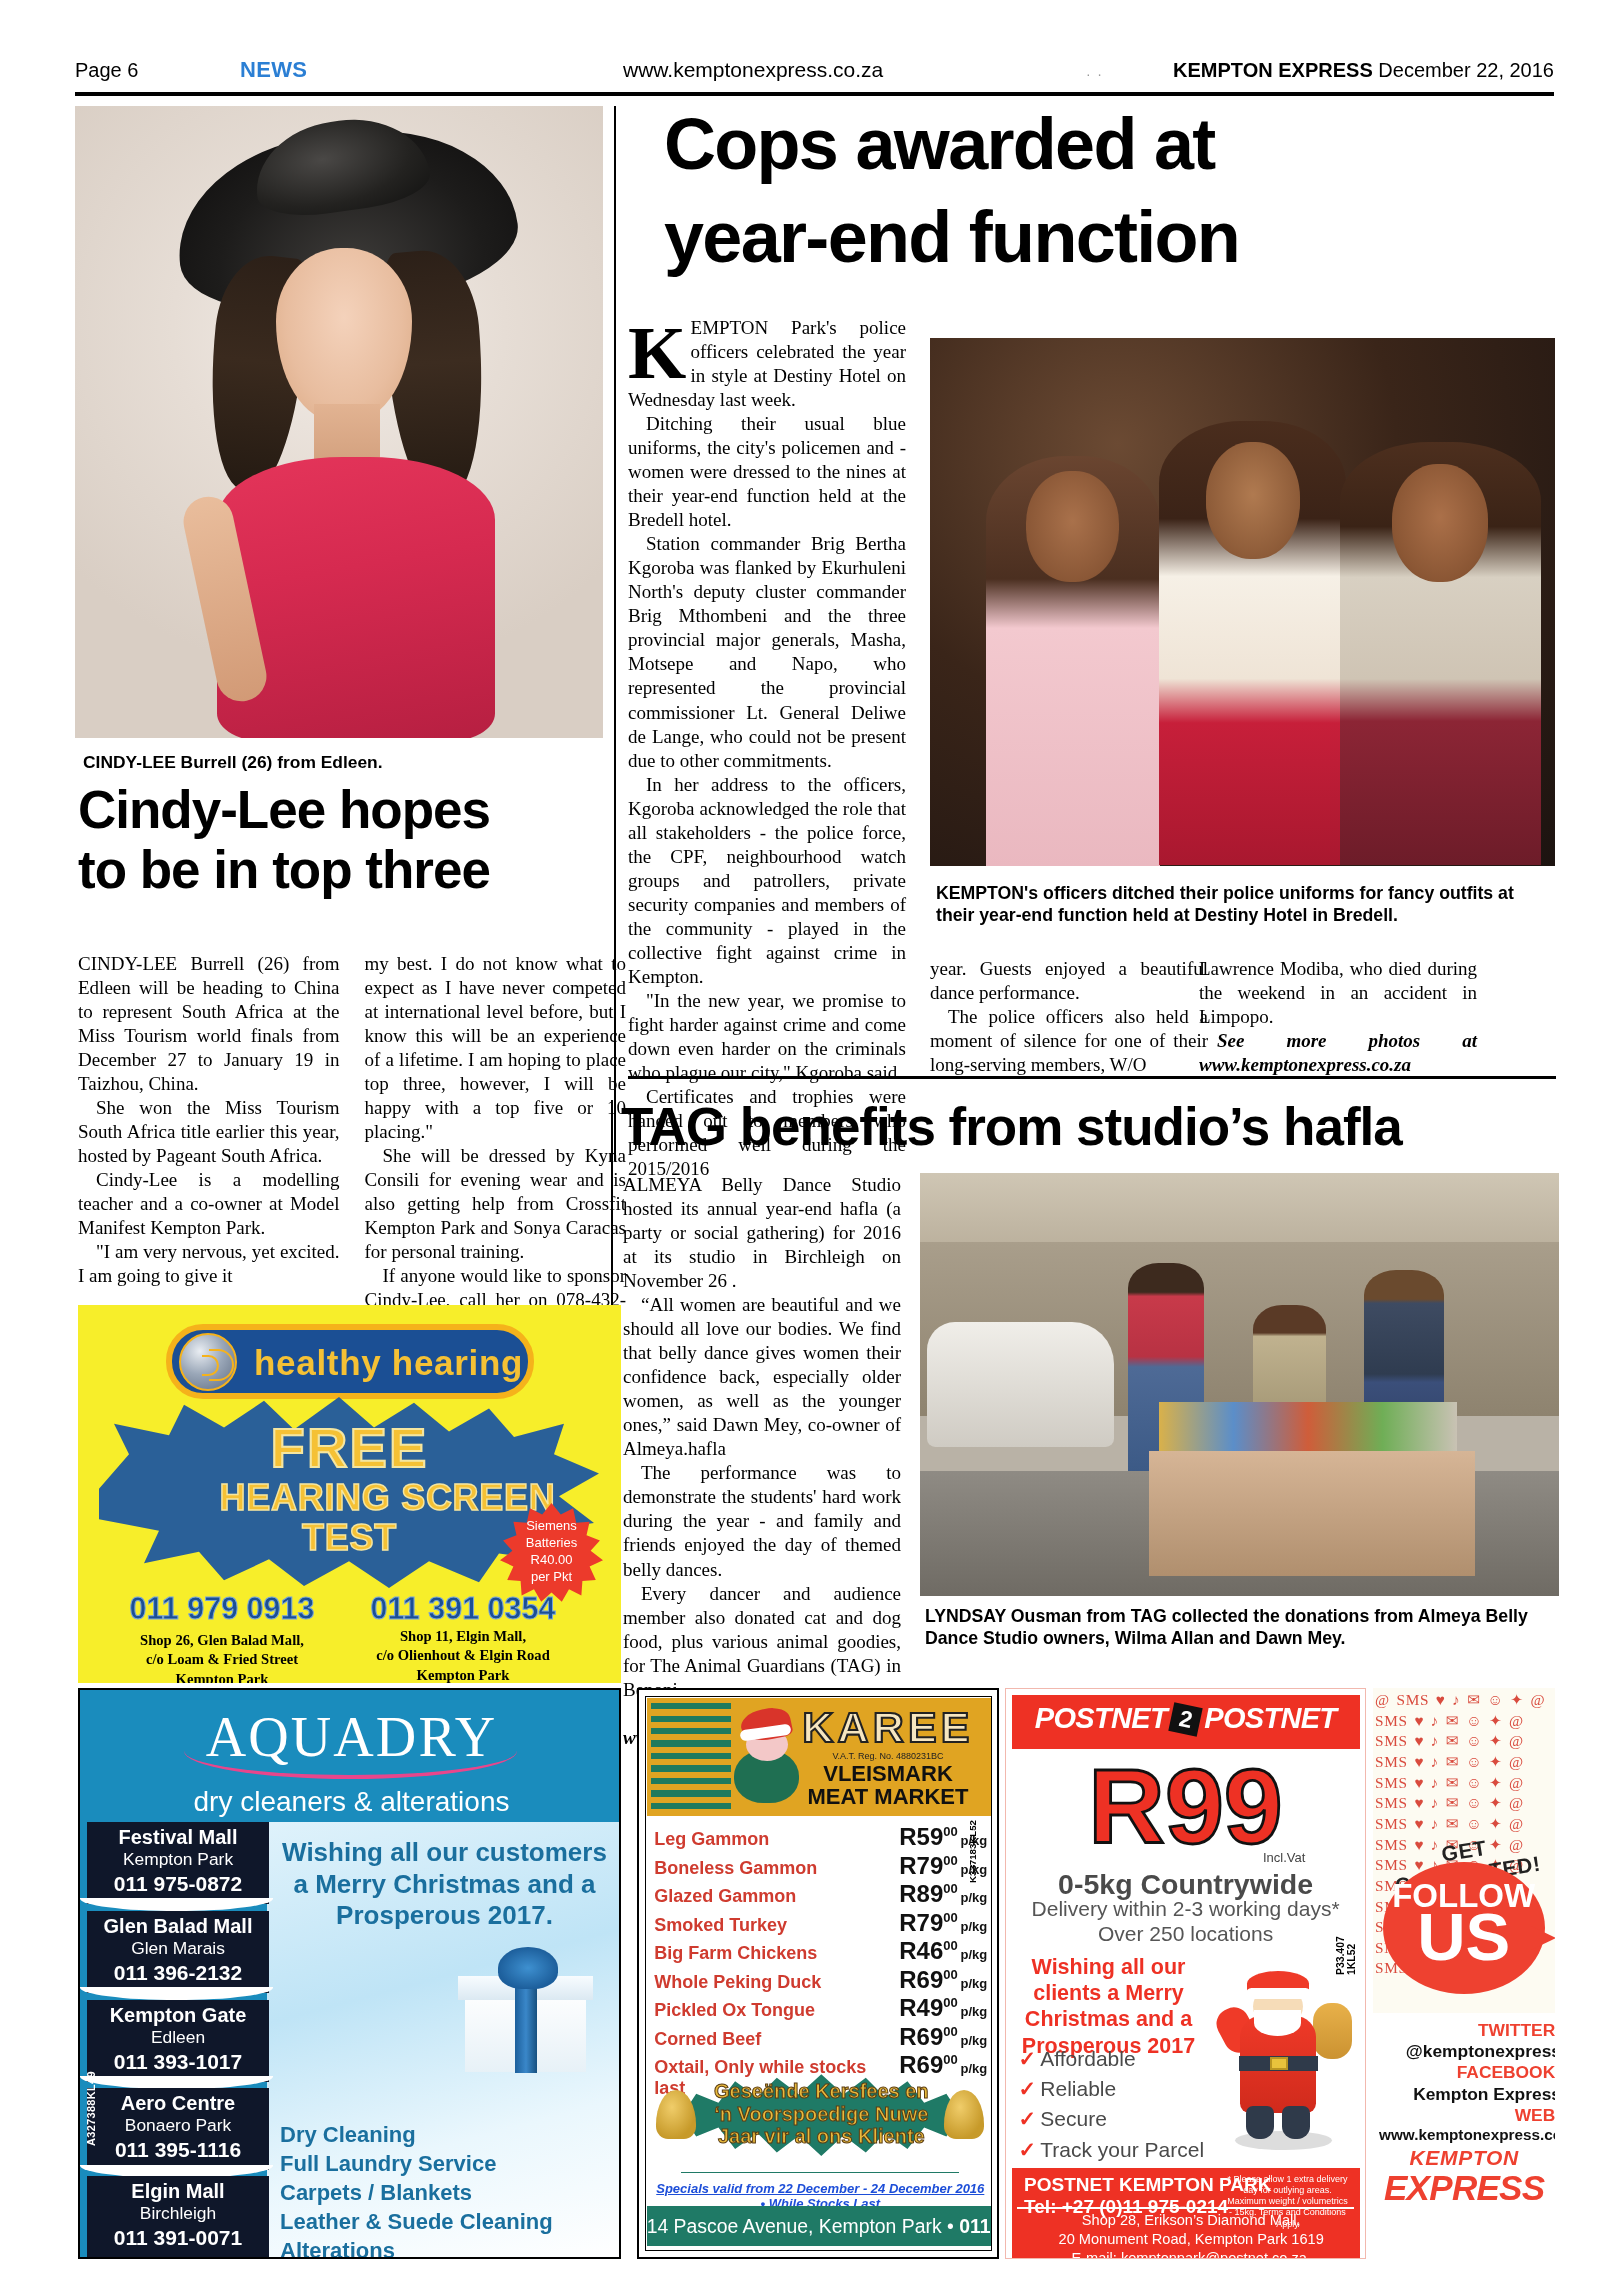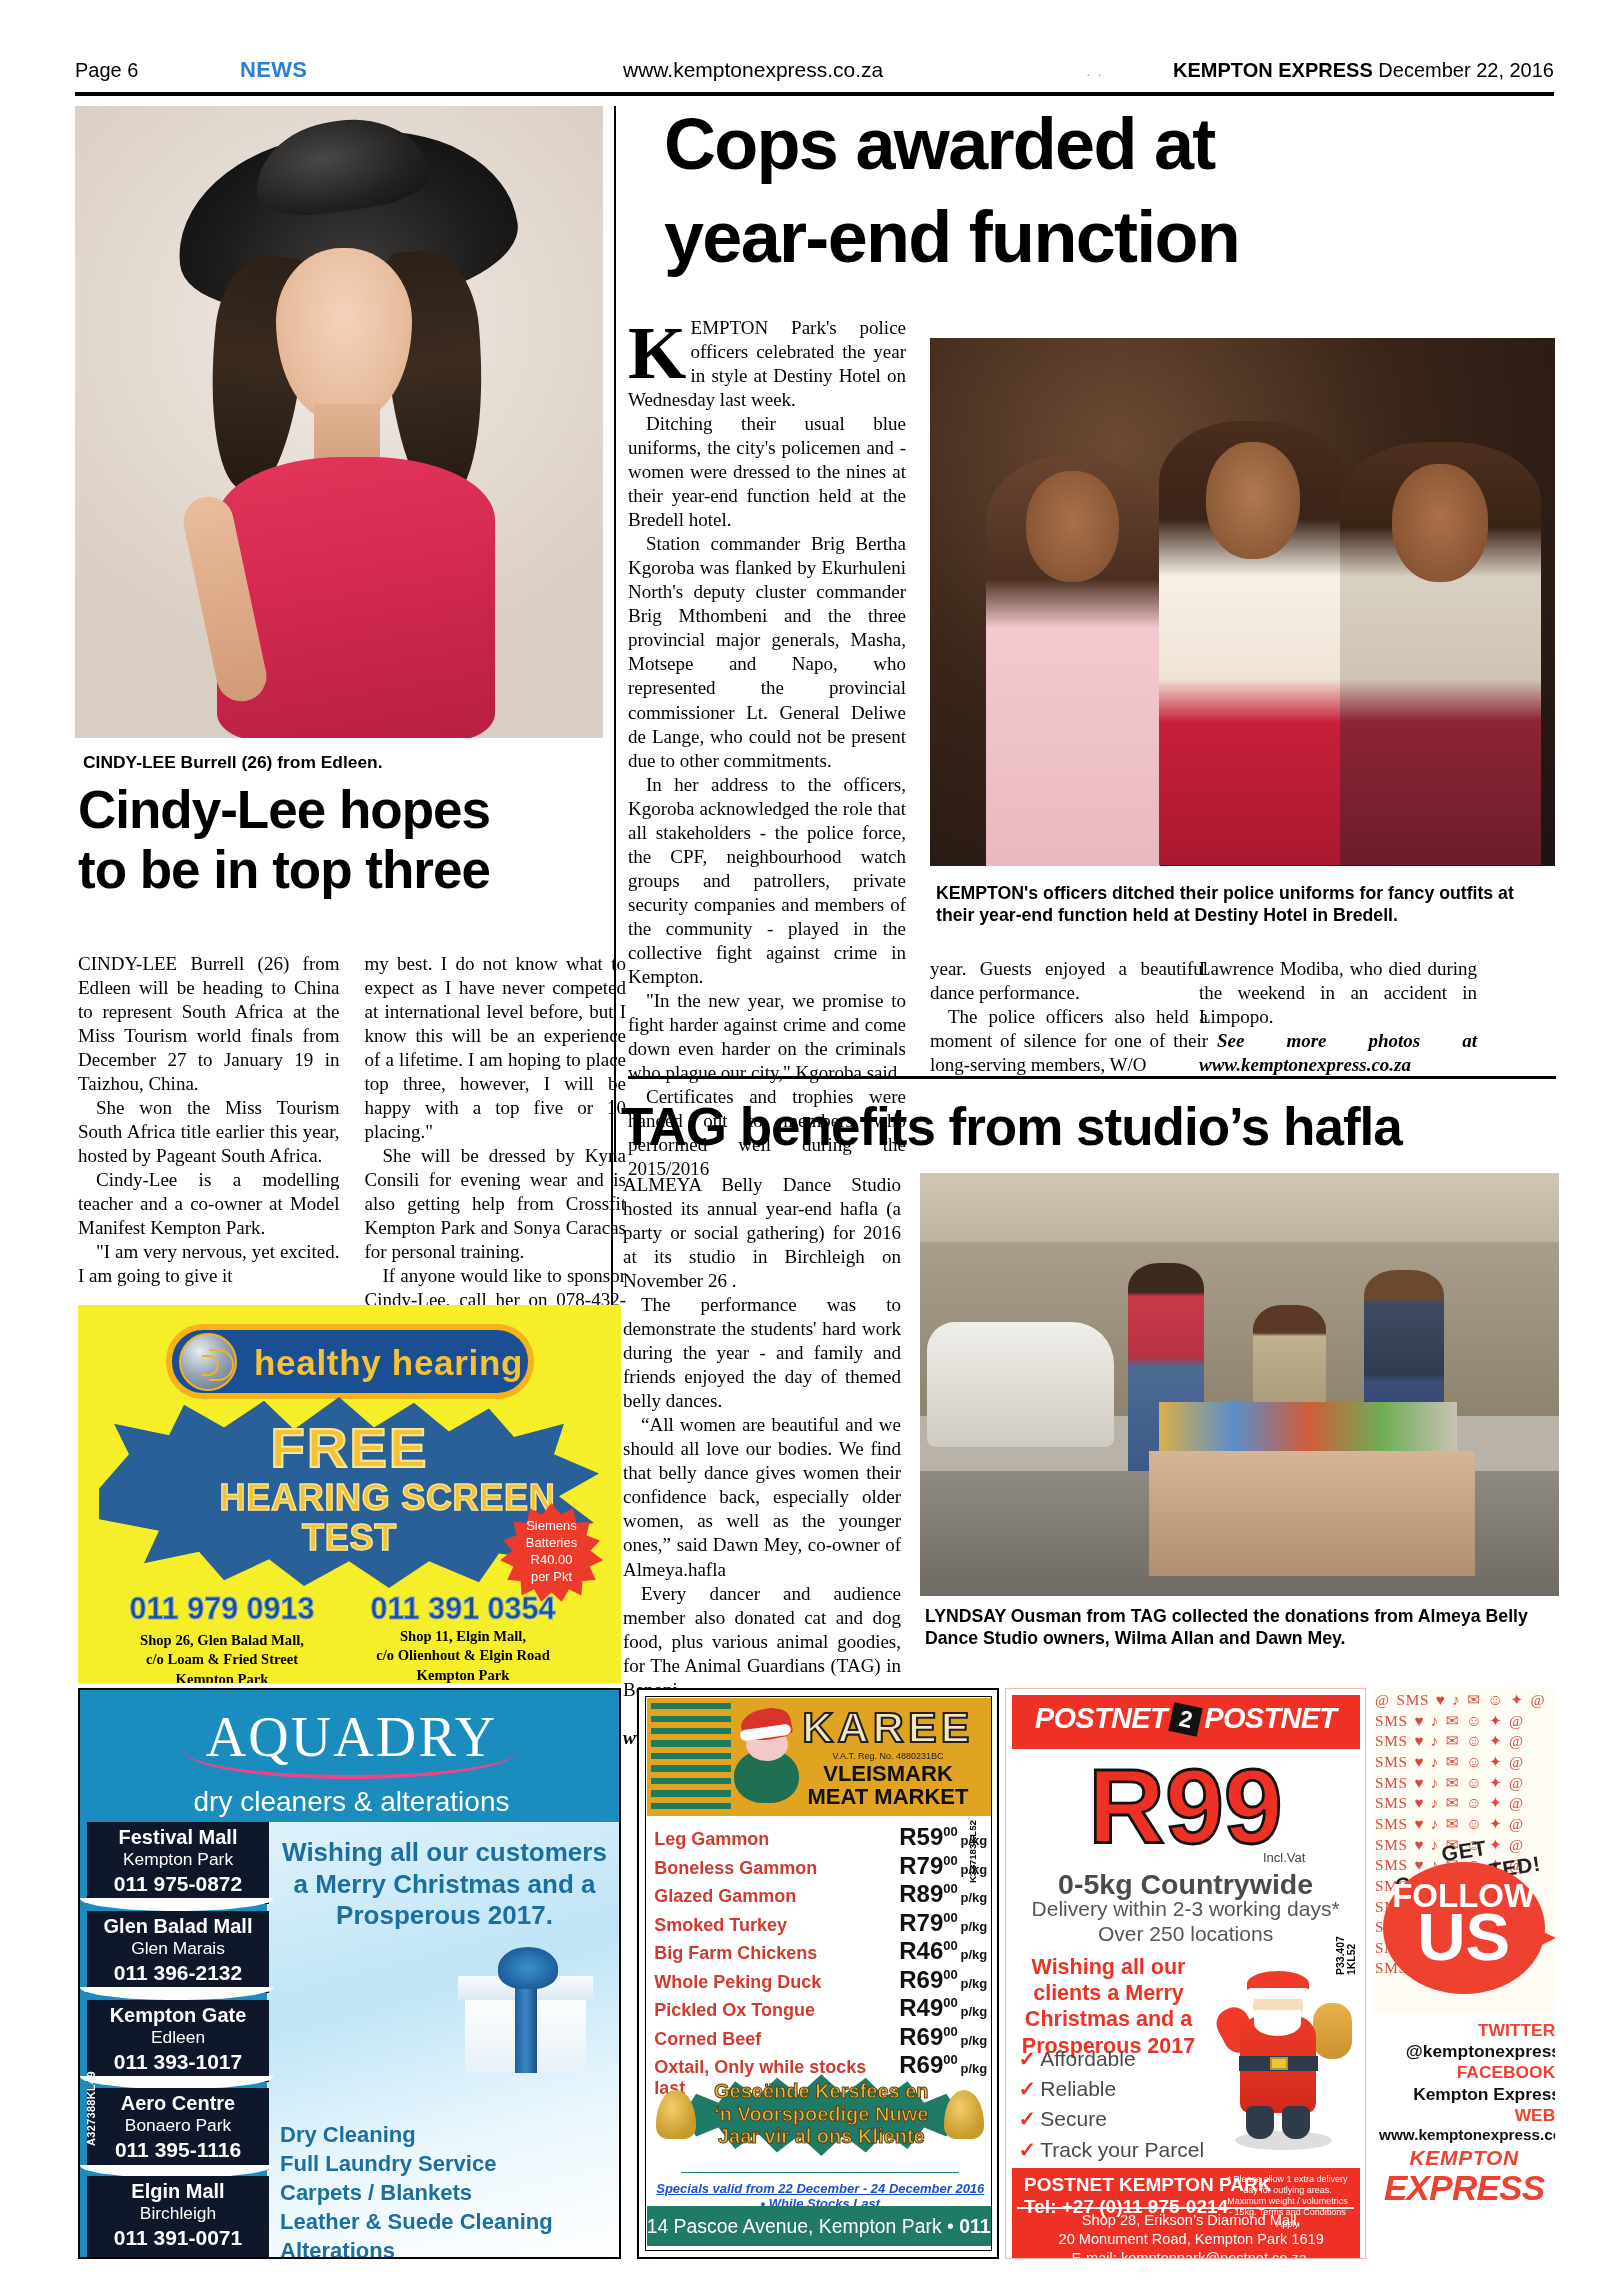--- a/index.html
+++ b/index.html
@@ -520,22 +520,22 @@
     <p class="first">Lawrence Modiba, who died during the weekend in an accident in Limpopo.</p>
     <p class="italic-bold">See more photos at www.kemptonexpress.co.za</p>
   </div>
 
   <div class="hrule" style="left:628px; top:1076px; width:928px;"></div>
 
   <div class="tag-head">TAG benefits from studio’s hafla</div>
 
   <div class="tag-body">
     <p class="first">ALMEYA Belly Dance Studio hosted its annual year-end hafla (a party or social gathering) for 2016 at its studio in Birchleigh on November 26 .</p>
+    <p>“All women are beautiful and we should all love our bodies. We find that belly dance gives women their confidence back, especially older women, as well as the younger ones,” said Dawn Mey, co-owner of Almeya.hafla</p>
     <p>The performance was to demonstrate the students' hard work during the year - and family and friends enjoyed the day of themed belly dances.</p>
-    <p>“All women are beautiful and we should all love our bodies. We find that belly dance gives women their confidence back, especially older women, as well as the younger ones,” said Dawn Mey, co-owner of Almeya.hafla</p>
     <p>Every dancer and audience member also donated cat and dog food, plus various animal goodies, for The Animal Guardians (TAG) in Benoni.</p>
     <p class="italic-bold">See more photographs at www.kemptonexpress.co.za</p>
   </div>
 
   <div class="tag-photo">
     <div class="tg-sky"></div>
     <div class="tg-wall"></div>
     <div class="tg-ground"></div>
     <div class="tg-car"></div>
     <div class="tg-pers1"></div>

